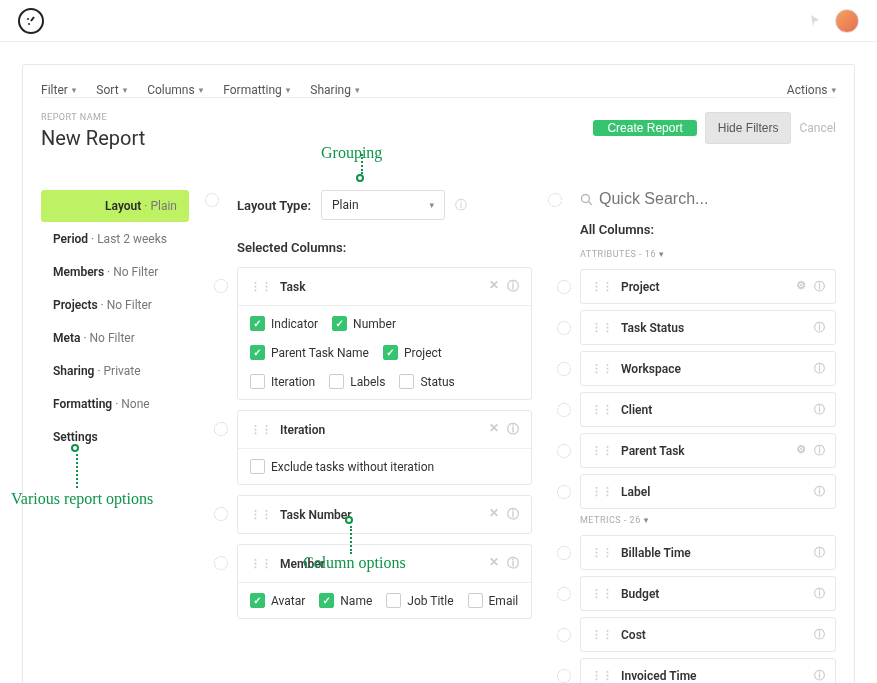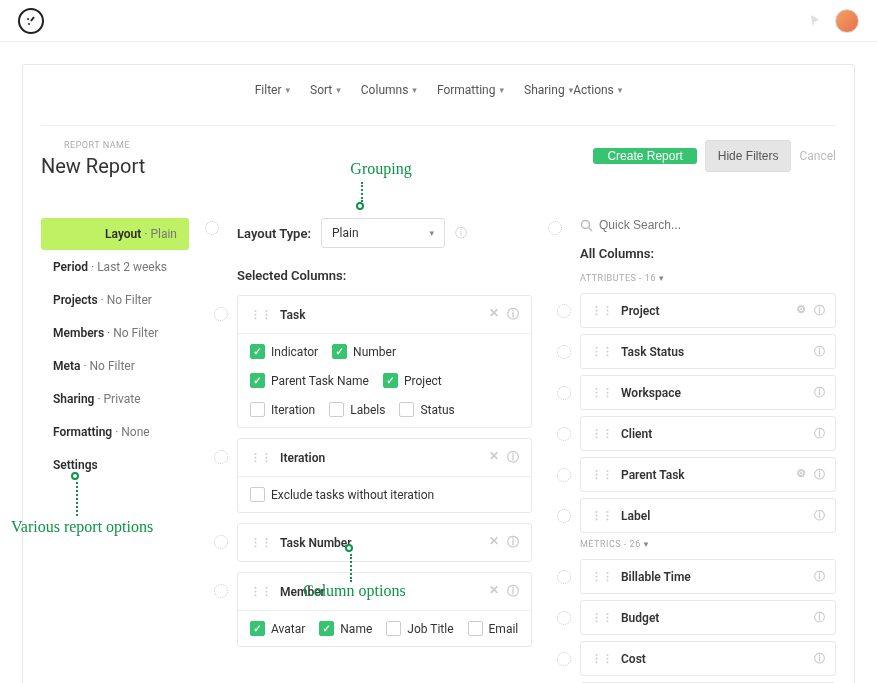--- a/index.html
+++ b/index.html
@@ -7,27 +7,27 @@
     
     .topbar { height: 42px; border-bottom: 1px solid #eee; display: flex; align-items: center; padding: 0 18px; justify-content: space-between; }
     .logo-circle { width: 26px; height: 26px; border: 2.5px solid #222; border-radius: 50%; display: flex; align-items: center; justify-content: center; }
     .topbar-right { display: flex; align-items: center; gap: 12px; }
     .bell { color: #ccc; }
     .avatar { width: 24px; height: 24px; border-radius: 50%; background: linear-gradient(135deg, #f4a261, #e76f51); border: 1px solid #ddd; }
     
     .container { padding: 22px; }
     .card { border: 1px solid #e8e8e8; border-radius: 3px; background: #fff; padding: 18px; }
     
-    .toolbar { display: flex; justify-content: center; border-bottom: 1px solid #eee; padding-bottom: 28px; margin-bottom: 14px; }
+    .toolbar { display: flex; justify-content: space-between; border-bottom: 1px solid #eee; padding-bottom: 0; margin-bottom: 14px; }
     .toolbar-left { display: flex; gap: 20px; }
     .toolbar-item { font-size: 12px; color: #555; cursor: pointer; display: flex; align-items: center; gap: 4px; }
     .chev { font-size: 9px; color: #888; }
     
     .header-row { display: flex; justify-content: space-between; align-items: flex-start; margin-bottom: 40px; position: relative; }
-    .report-name-label { font-size: 9px; letter-spacing: 0.5px; color: #aaa; text-transform: uppercase; margin-bottom: 4px; margin-left: 23px; }
+    .report-name-label { font-size: 9px; letter-spacing: 0.5px; color: #aaa; text-transform: uppercase; margin-bottom: 4px; }
     .report-title { font-size: 20px; font-weight: 400; color: #333; }
     .header-actions { display: flex; gap: 8px; align-items: center; }
     .btn-primary { background: #37c471; color: #fff; border: none; padding: 1px 14px; border-radius: 3px; font-size: 12px; cursor: pointer; }
     .btn-secondary { background: #e5e5e5; border: 1px solid #ddd; color: #555; padding: 8px 12px; border-radius: 3px; font-size: 12px; cursor: pointer; }
     .btn-link { color: #bbb; font-size: 12px; cursor: pointer; }
     
     .content { display: flex; gap: 24px; position: relative; }
     
     
     .col1 { width: 148px; flex-shrink: 0; position: relative; padding-left: 0; }
@@ -133,35 +133,35 @@
       <div>
         <div class="report-name-label">REPORT NAME</div>
         <div class="report-title">New Report</div>
       </div>
       <div class="header-actions">
         <button class="btn-primary">Create Report</button>
         <button class="btn-secondary">Hide Filters</button>
         <span class="btn-link">Cancel</span>
       </div>
 
-      <div class="annotation" style="left: 280px; top: 20px; width:120px; text-align:center;">
+      <div class="annotation" style="left: 280px; top: 32px; width:120px; text-align:left;">
         <span>Grouping</span>
       </div>
       <div class="ann-line" style="left: 320px; top: 42px; height: 20px;"></div>
       <div class="ann-dot" style="left: 315px; top: 62px;"></div>
     </div>
 
     <div class="content">
 
       <div class="col1">
         <div id="sidebar-items">
             <div class="sidebar-item active"><b>Layout</b> <span>· Plain</span></div>
             <div class="sidebar-item"><b>Period</b> <span>· Last 2 weeks</span></div>
+            <div class="sidebar-item"><b>Members</b> <span>· No Filter</span></div>
             <div class="sidebar-item"><b>Projects</b> <span>· No Filter</span></div>
-            <div class="sidebar-item"><b>Members</b> <span>· No Filter</span></div>
             <div class="sidebar-item"><b>Meta</b> <span>· No Filter</span></div>
             <div class="sidebar-item"><b>Sharing</b> <span>· Private</span></div>
             <div class="sidebar-item"><b>Formatting</b> <span>· None</span></div>
             <div class="sidebar-item"><b>Settings</b></div>
           </div>
 
         <div class="ann-dot" style="left: 30px; top: 254px;"></div>
         <div class="ann-line" style="left: 35px; top: 264px; height: 34px;"></div>
         <div class="annotation" style="left: -30px; top: 300px; white-space:nowrap;">Various report options</div>
       </div>
@@ -294,21 +294,21 @@
 
       <div class="col3">
         <div class="step-circle"></div>
         <div class="search-row">
           <span>
             <svg width="13" height="13" viewBox="0 0 13 13">
                 <circle cx="5.5" cy="5.5" r="4" stroke="#bbb" stroke-width="1.5" fill="none"></circle>
                 <line x1="8.5" y1="8.5" x2="12" y2="12" stroke="#bbb" stroke-width="1.5"></line>
               </svg>
           </span>
-          <input type="text" style="border: none; outline: none; font-size: 12px; color: #0f172a; flex: 1 1 0%; background: transparent;" placeholder="Quick Search...">
+          <input type="text" style="border: none; outline: none; font-size: 16px; color: #0f172a; flex: 1 1 0%; background: transparent;" placeholder="Quick Search...">
         </div>
         <div class="section-title">All Columns:</div>
         <div id="all-columns-groups">
             <div class="group-header">ATTRIBUTES - 16 <span class="chev">▾</span></div>
             <div class="attr-item">
               <div class="radio-dot"></div>
               <span class="drag-handle">⋮⋮</span>
               <span>Project</span>
               <span class="attr-icons">
                 <span>⚙</span>

